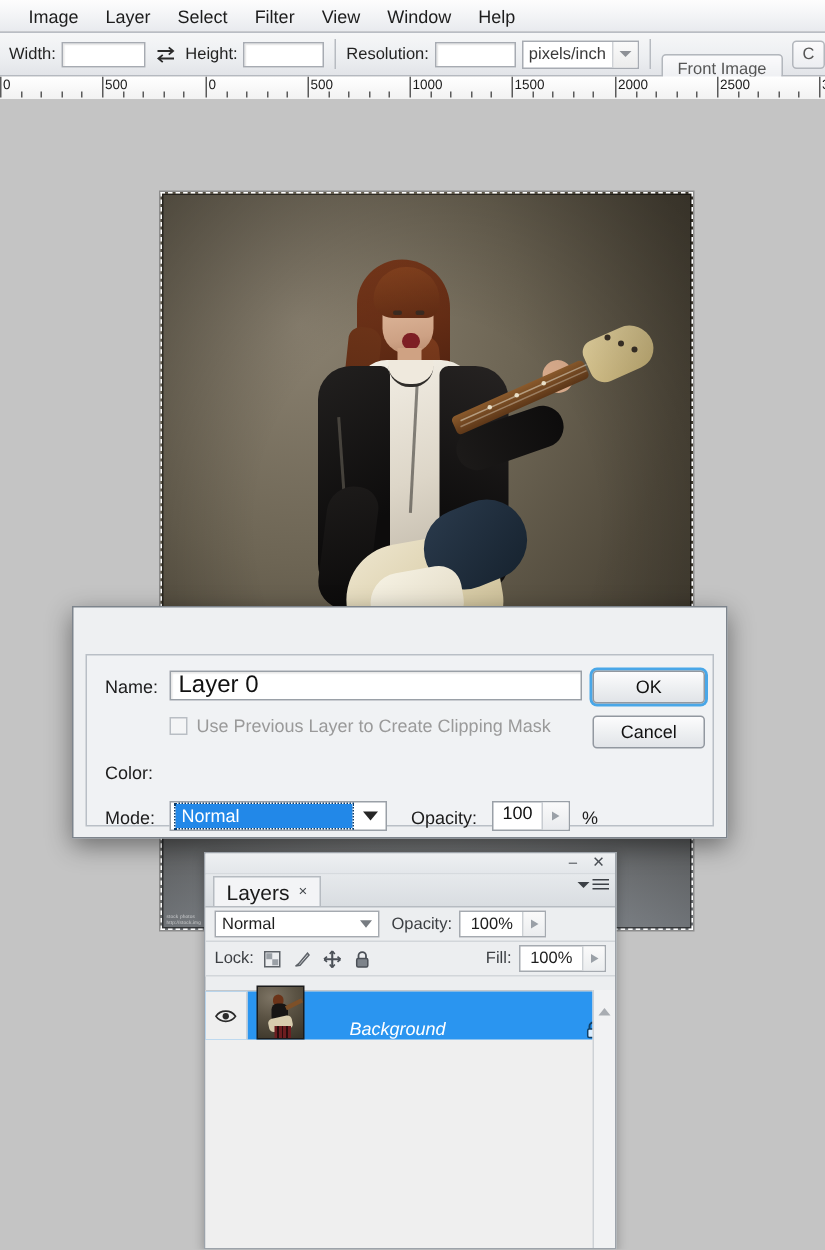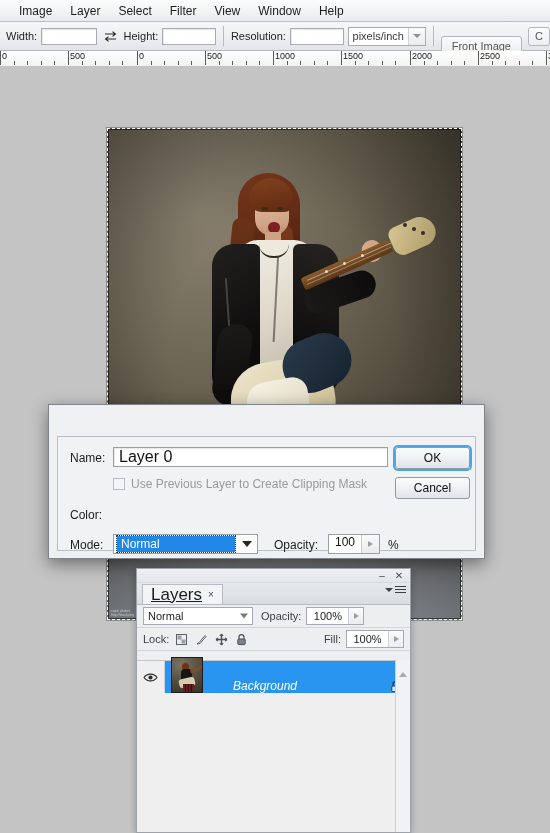--- a/index.html
+++ b/index.html
@@ -225,21 +225,21 @@
   .lp-tabrow {
     height: 21px; width: 100%; position: relative;
     background: linear-gradient(to bottom,#e6e9ec,#d9dde1);
     border-bottom: 1px solid #b6bbc1;
   }
   .lp-tab {
     position: absolute; left: 5px; top: 1px; height: 20px; padding: 0 8px;
     background: #f3f4f6; border: 1px solid #b6bbc1; border-bottom: none;
     display: flex; align-items: center; gap: 6px; box-sizing: border-box;
   }
-  .lp-tab-label { font-size: 17px; color: #1a1a1a; text-decoration: underline; }
+  .lp-tab-label { font-size: 14px; color: #1a1a1a; }
   .lp-tab-x { font-size: 10px; color: #45494e; }
   .lp-menu-btn {
     position: absolute; right: 4px; top: 3px; display: flex;
     align-items: center; gap: 2px;
   }
   .lp-menu-btn .tri {
     width: 0; height: 0; border-left: 4px solid transparent;
     border-right: 4px solid transparent; border-top: 4px solid #3c4046;
   }
   .lp-menu-btn .bars { display: flex; flex-direction: column; gap: 2px; }

